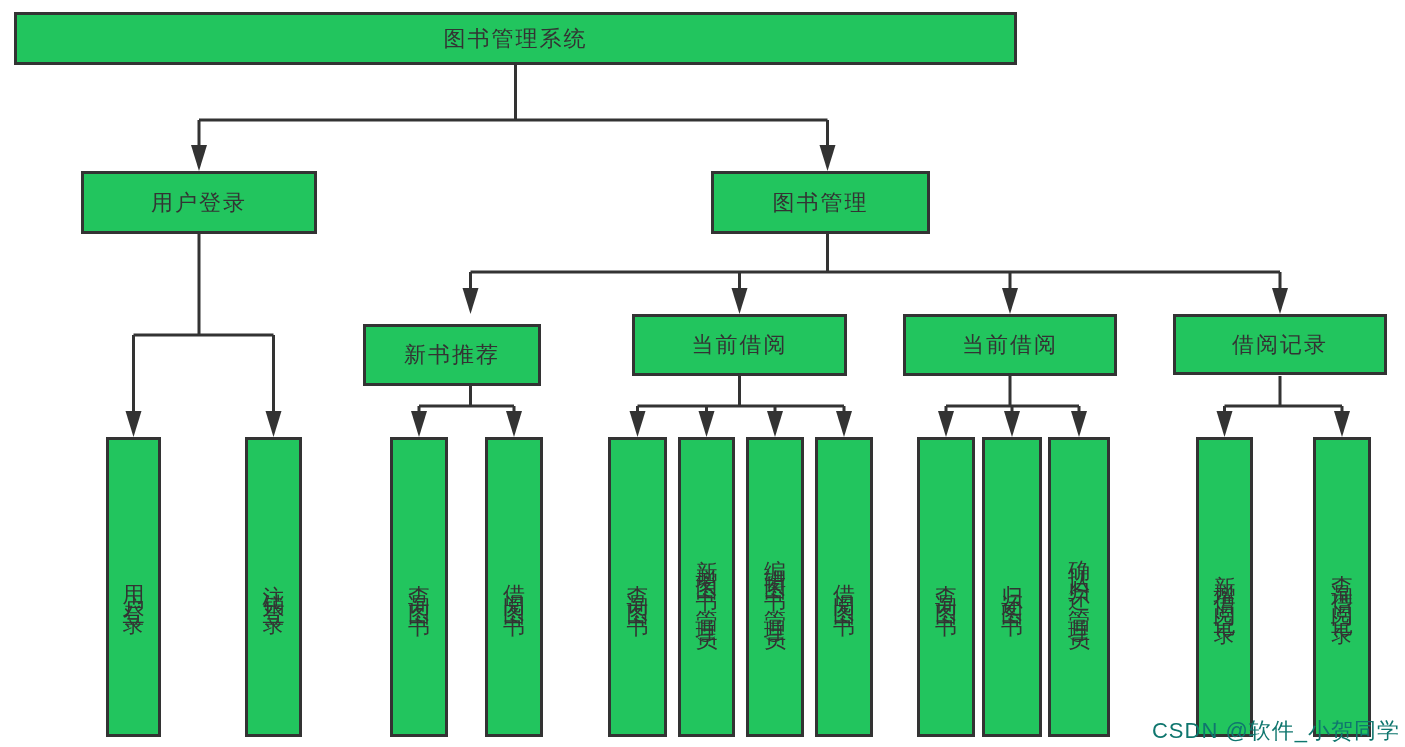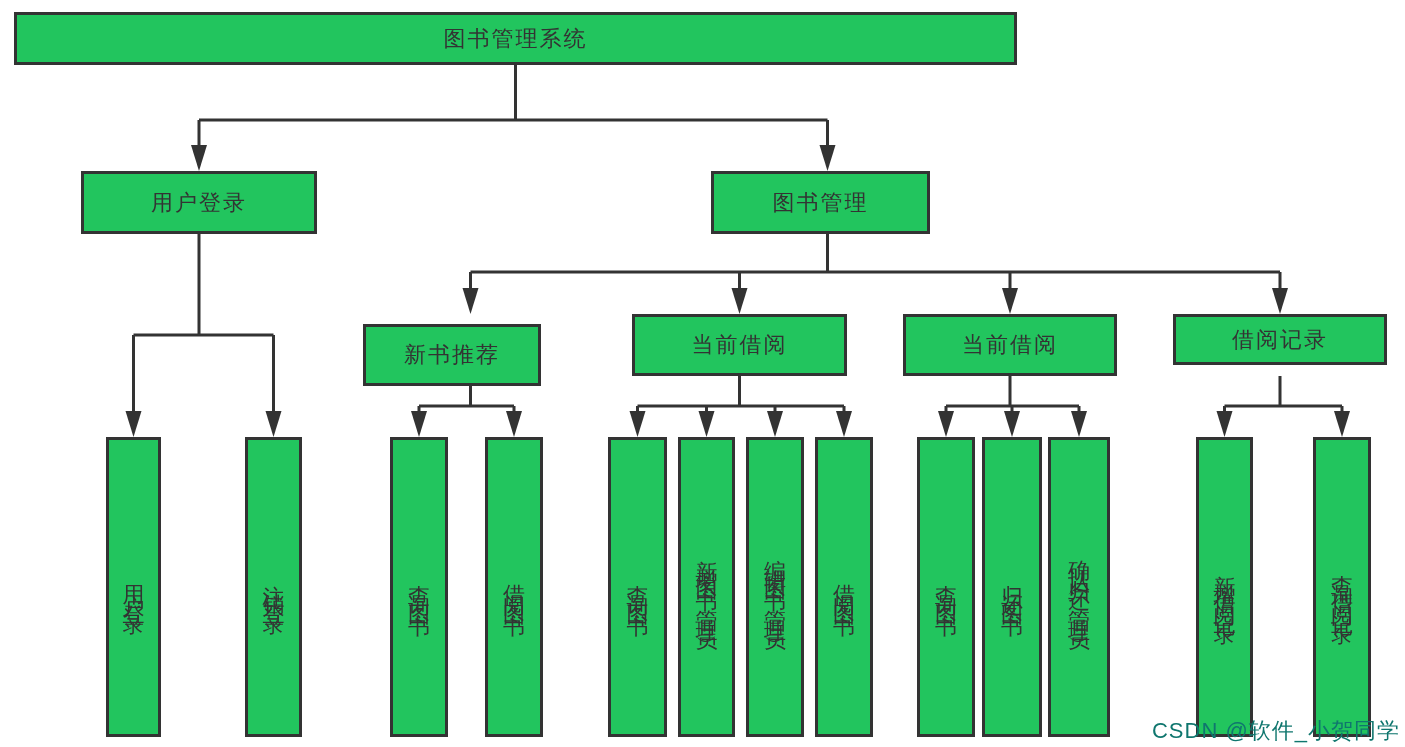--- a/index.html
+++ b/index.html
@@ -94,21 +94,21 @@
   </svg>
 
   <div class="node h" style="left:14px; top:12px; width:1003px; height:53px;">图书管理系统</div>
 
   <div class="node h" style="left:81px; top:171px; width:236px; height:63px;">用户登录</div>
   <div class="node h" style="left:711px; top:171px; width:219px; height:63px;">图书管理</div>
 
   <div class="node h" style="left:363px; top:324px; width:178px; height:62px;">新书推荐</div>
   <div class="node h" style="left:632px; top:314px; width:215px; height:62px;">当前借阅</div>
   <div class="node h" style="left:903px; top:314px; width:214px; height:62px;">当前借阅</div>
-  <div class="node h" style="left:1173px; top:314px; width:214px; height:51px;">借阅记录</div>
+  <div class="node h" style="left:1173px; top:314px; width:214px; height:61px;">借阅记录</div>
 
   <div class="node v" style="left:106px; top:437px; width:55px; height:300px;">
     <span class="vtext">用户登录</span>
   </div>
   <div class="node v" style="left:245px; top:437px; width:57px; height:300px;">
     <span class="vtext">注销登录</span>
   </div>
   <div class="node v" style="left:390px; top:437px; width:58px; height:300px;">
     <span class="vtext">查询图书</span>
   </div>

